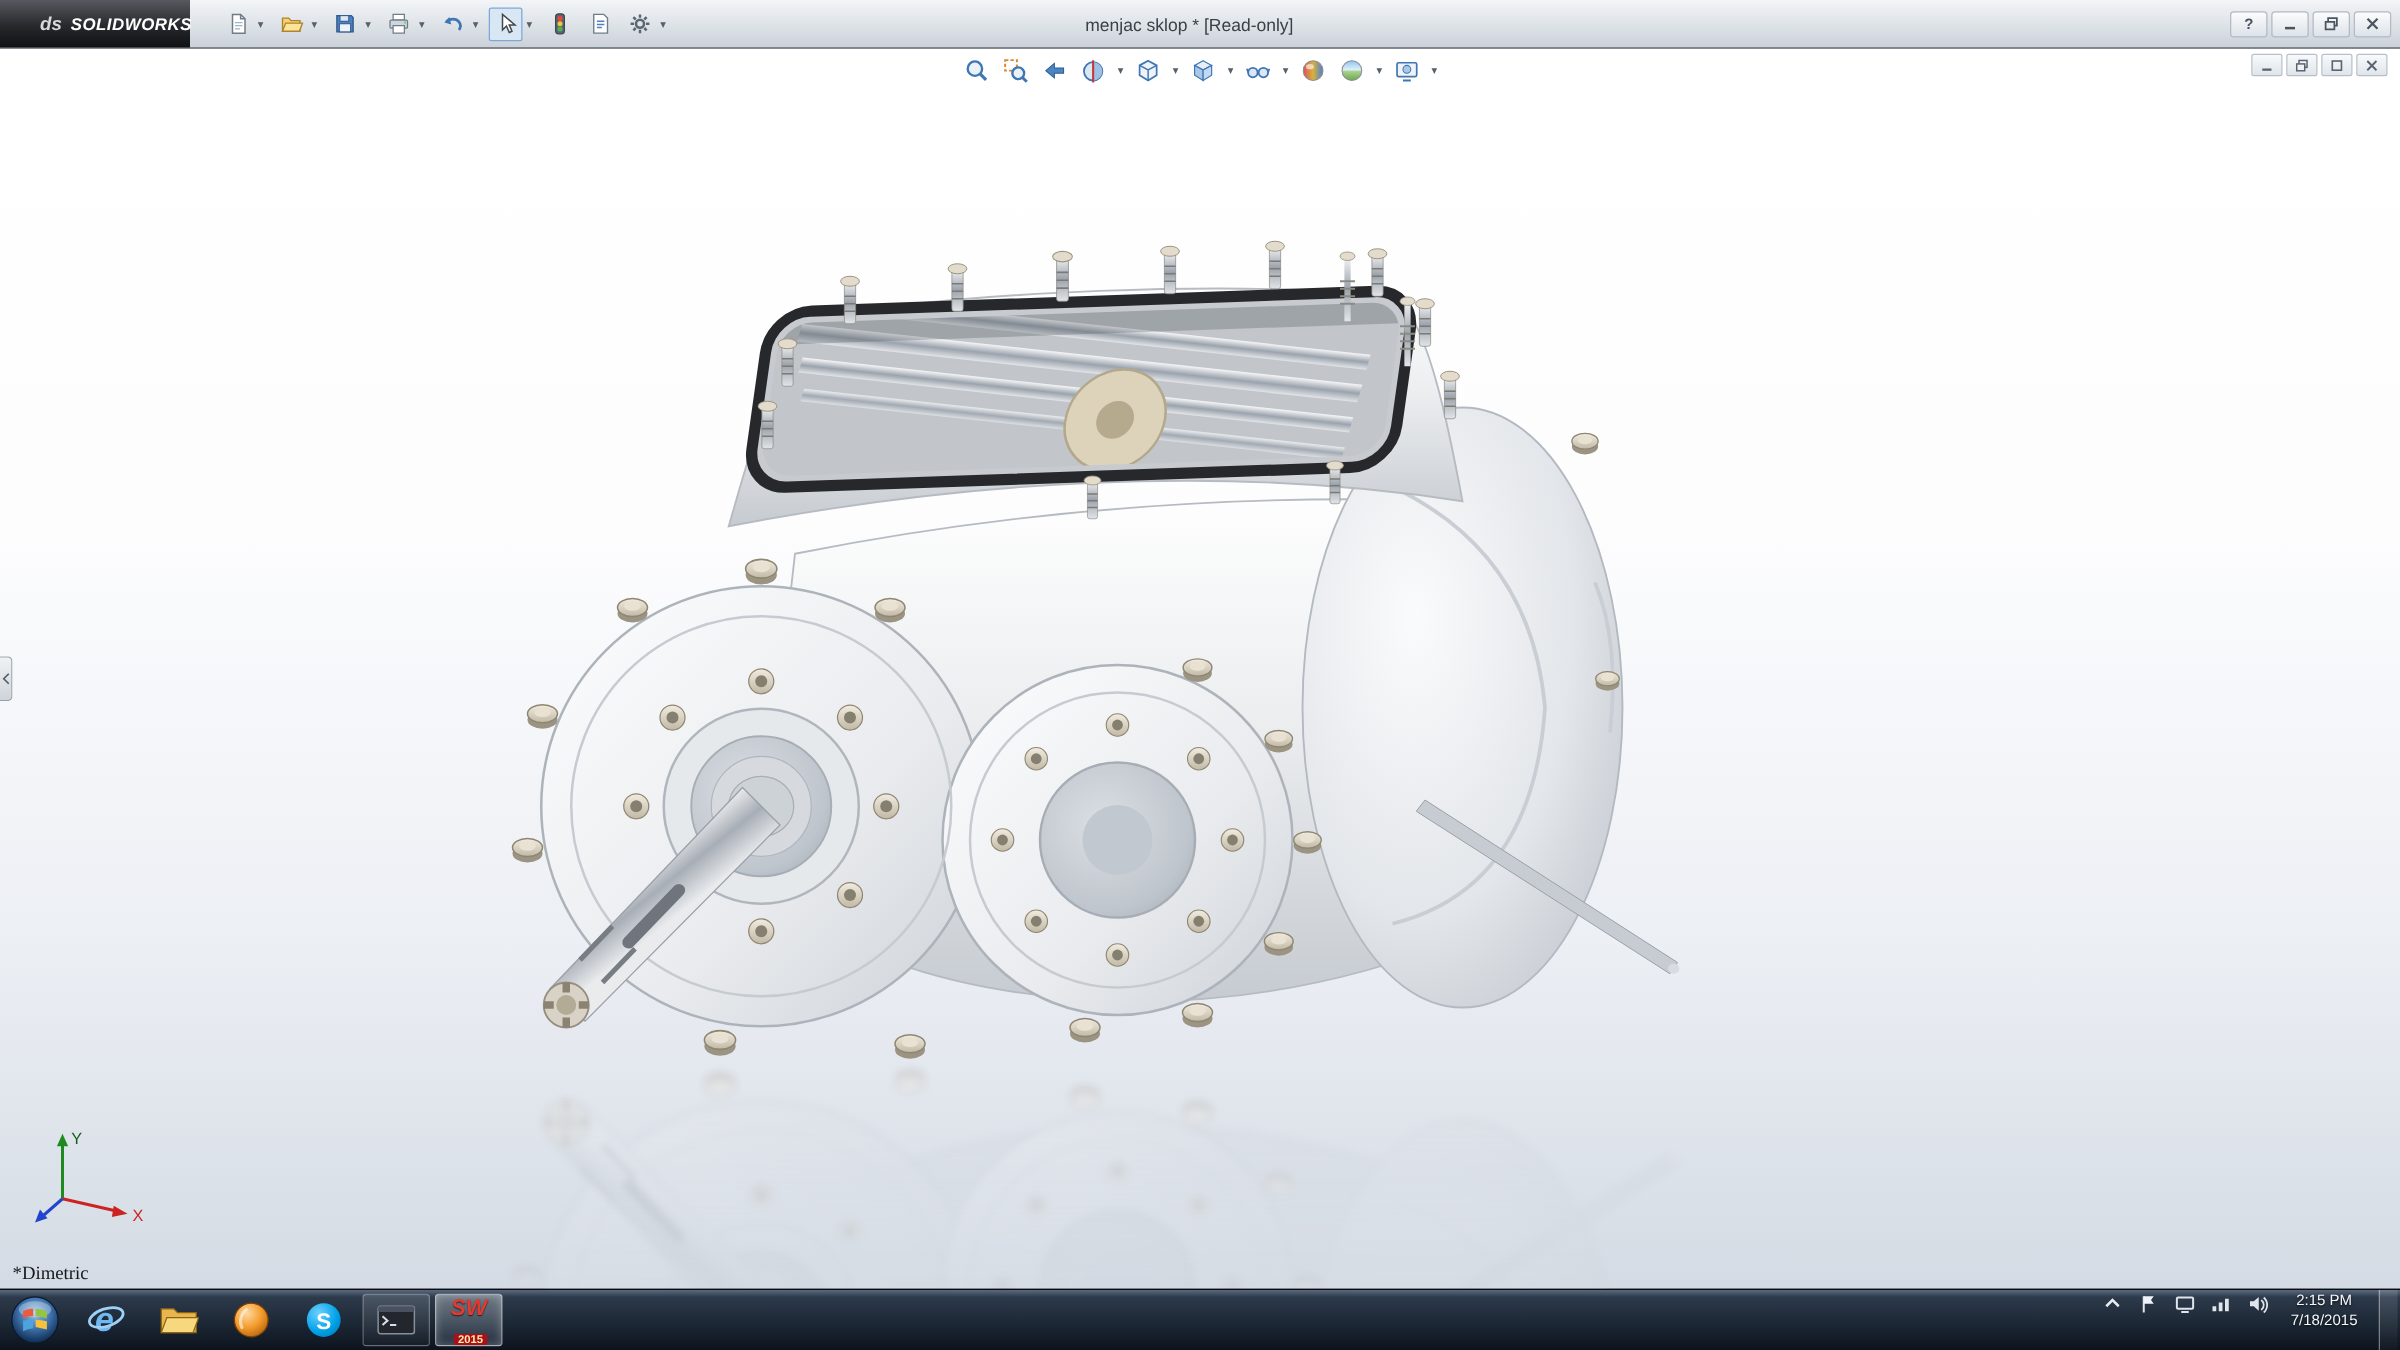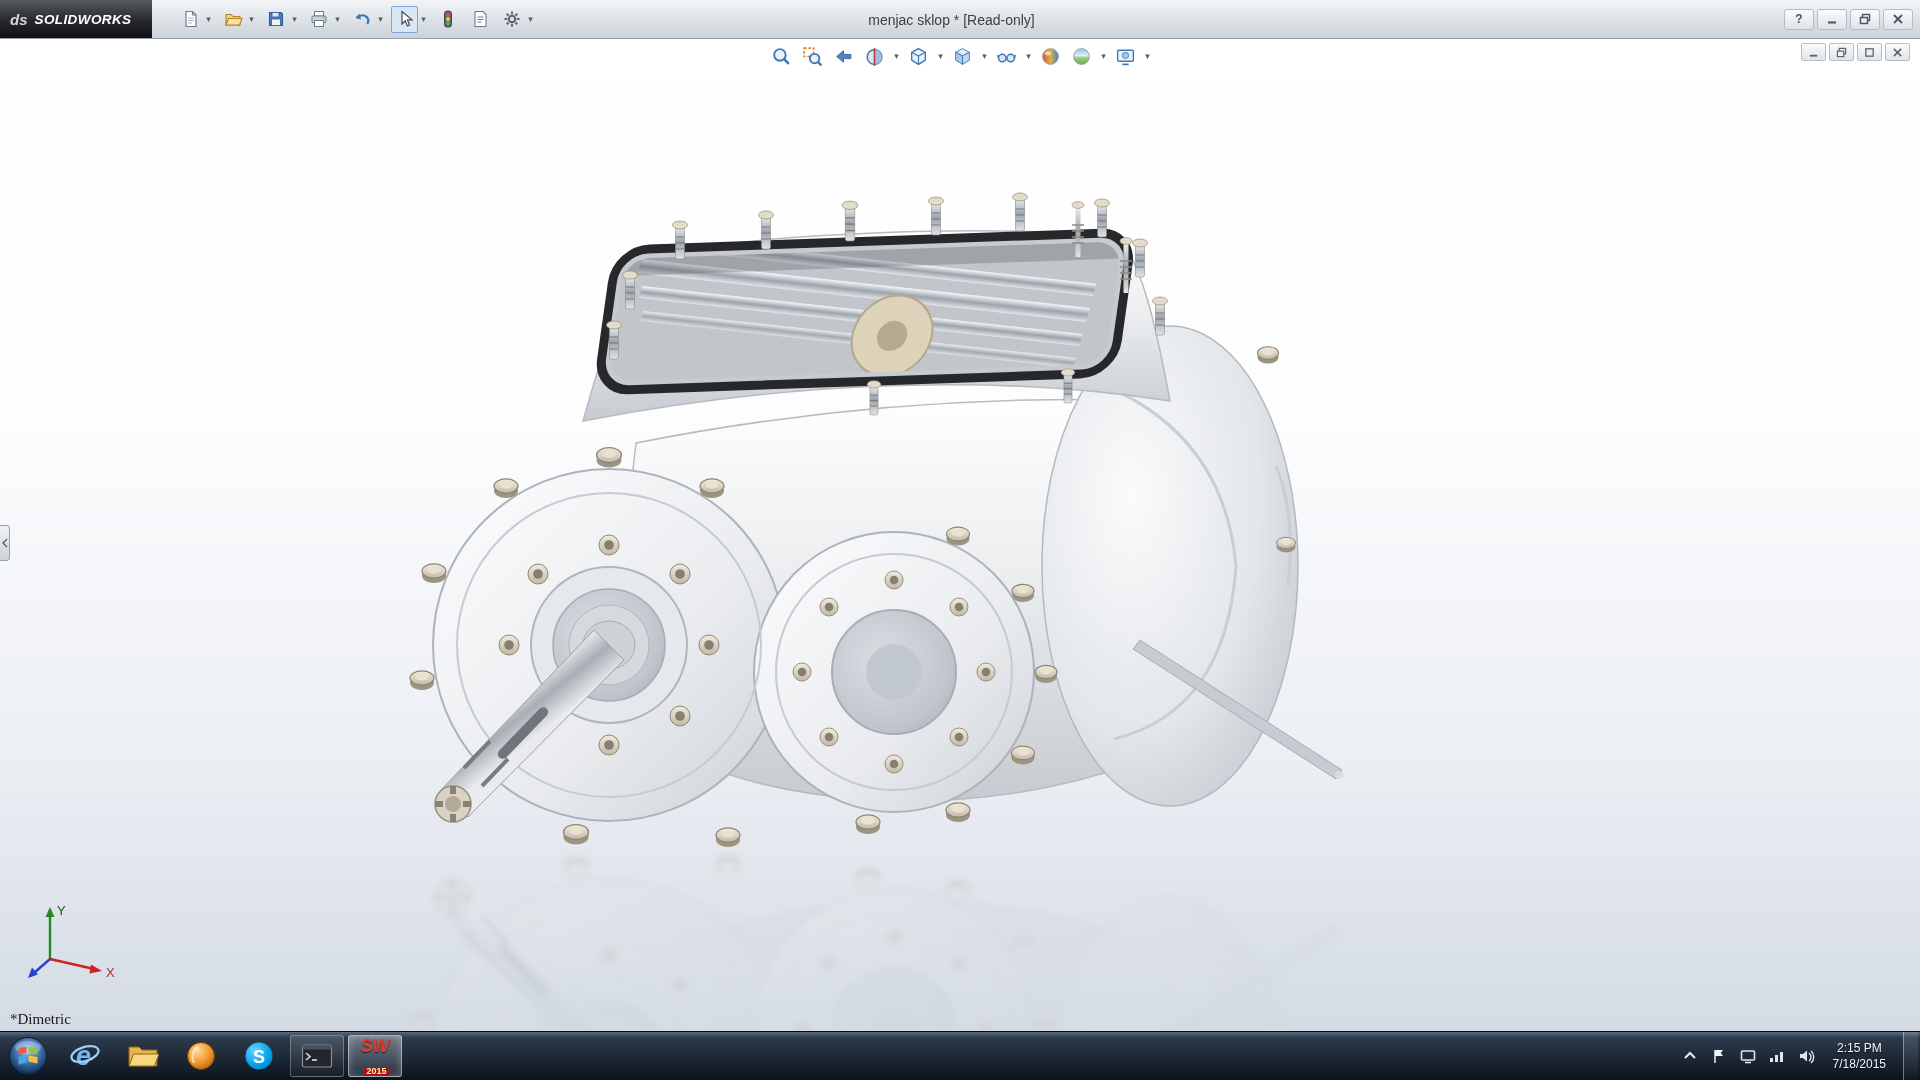--- a/index.html
+++ b/index.html
@@ -17,21 +17,21 @@
     background:linear-gradient(180deg,#f3f5f7 0%,#dde2e7 55%,#cbd1d8 100%);
     border-bottom:1px solid #98a1ab;
     display:flex; align-items:center; z-index:30;
   }
   .brand {
     height:100%; width:152px; flex:0 0 auto;
     background:linear-gradient(180deg,#56595f 0%,#26282c 55%,#101113 100%);
     display:flex; align-items:center; gap:7px; padding:0 10px;
     color:#fff;
   }
-  .brand-mark { font-style:italic; font-weight:bold; color:#d6d9dd; font-size:15px; }
+  .brand-mark { font-style:italic; font-weight:bold; color:#d6d9dd; font-size:15px;margin-left:22px; }
   .brand-text { font-size:13.5px; font-weight:bold; letter-spacing:.4px; font-style:italic; }
   .std-toolbar { display:flex; align-items:center; margin-left:24px; gap:1px; z-index:2; }
   .tb-group { display:flex; align-items:center; margin-right:4px; }
   .tbtn {
     width:27px; height:27px; border:1px solid transparent; background:transparent;
     display:flex; align-items:center; justify-content:center; padding:0; border-radius:2px;
   }
   .tbtn.active { background:#d9e7f5; border-color:#7da7d9; }
   .dd { font-size:9px; color:#55606b; width:11px; text-align:center; line-height:27px; }
   .win-title {
@@ -88,21 +88,21 @@
     background:linear-gradient(180deg,rgba(255,255,255,.14),rgba(255,255,255,.03));
   }
   .task-icon.active {
     border-color:rgba(255,255,255,.5);
     background:linear-gradient(180deg,rgba(255,255,255,.32),rgba(130,160,200,.18));
     box-shadow:inset 0 0 8px rgba(255,255,255,.3);
   }
   .sw-wrap { display:flex; flex-direction:column; align-items:flex-end; line-height:1; }
   .sw-text { font-weight:bold; font-style:italic; font-size:18px; color:#e23a2e; text-shadow:0 1px 1px rgba(0,0,0,.65); }
   .sw-badge { margin-top:12px; font-size:9px; font-weight:bold; color:#ffe9a8; background:#a6121b; padding:0 3px; border-radius:2px; }
-  .tray { margin-left:auto; display:flex; align-items:center; gap:9px; padding-right:2px; }
+  .tray { margin-left:auto; display:flex; align-items:flex-start; gap:9px; padding-right:2px; }
   .tray-btn { width:20px; height:22px; display:flex; align-items:center; justify-content:center; background:transparent; border:none; padding:0; }
   .clock {
     text-align:center; font-size:12px; line-height:1.35; color:#f3f6fa;
     text-shadow:0 1px 2px rgba(0,0,0,.8); padding:0 8px; background:transparent; border:none;
     font-family:"Liberation Sans", sans-serif;
   }
   .show-desktop {
     width:15px; height:49px; border:none; border-left:1px solid rgba(255,255,255,.4);
     background:linear-gradient(180deg,rgba(255,255,255,.12),rgba(255,255,255,.02));
   }

